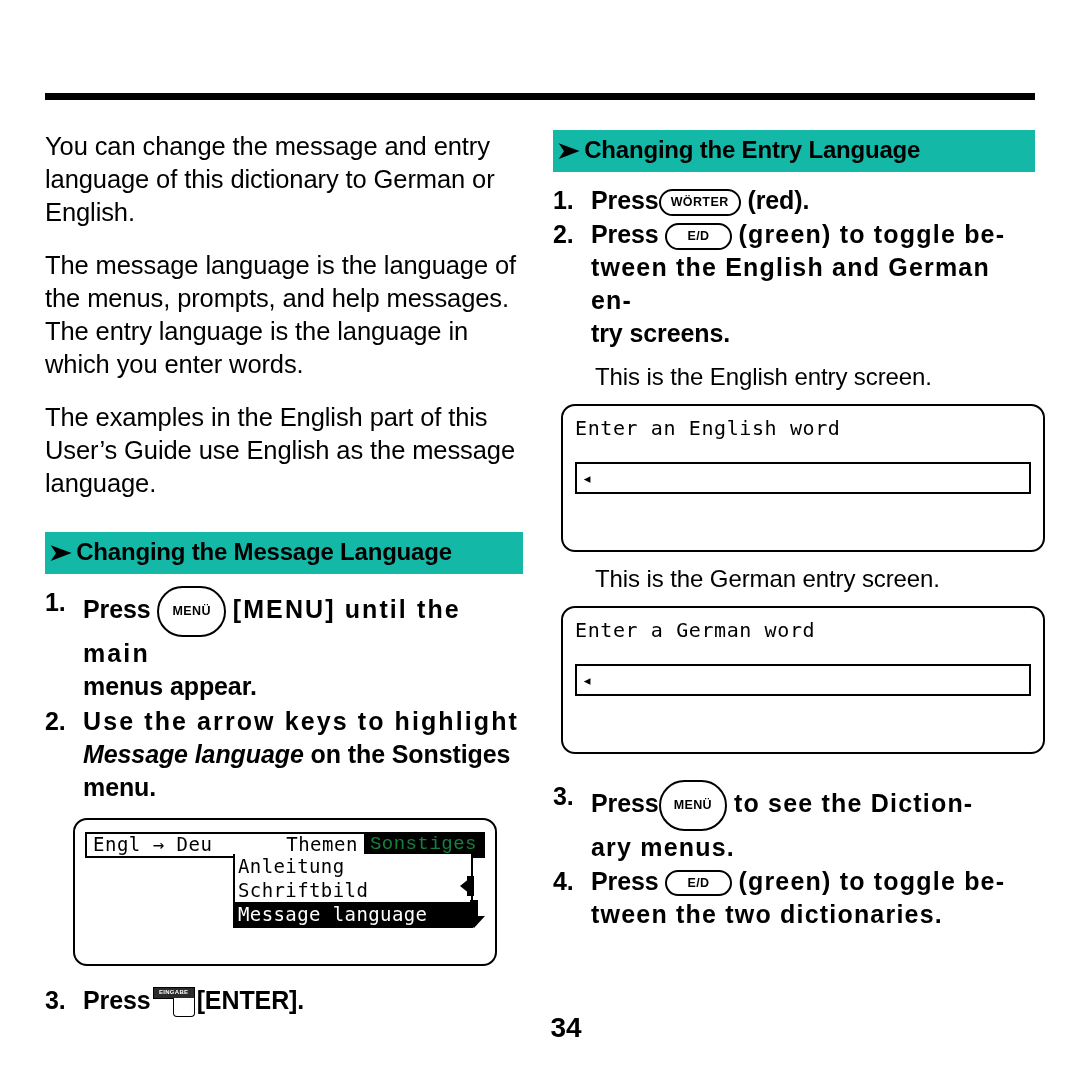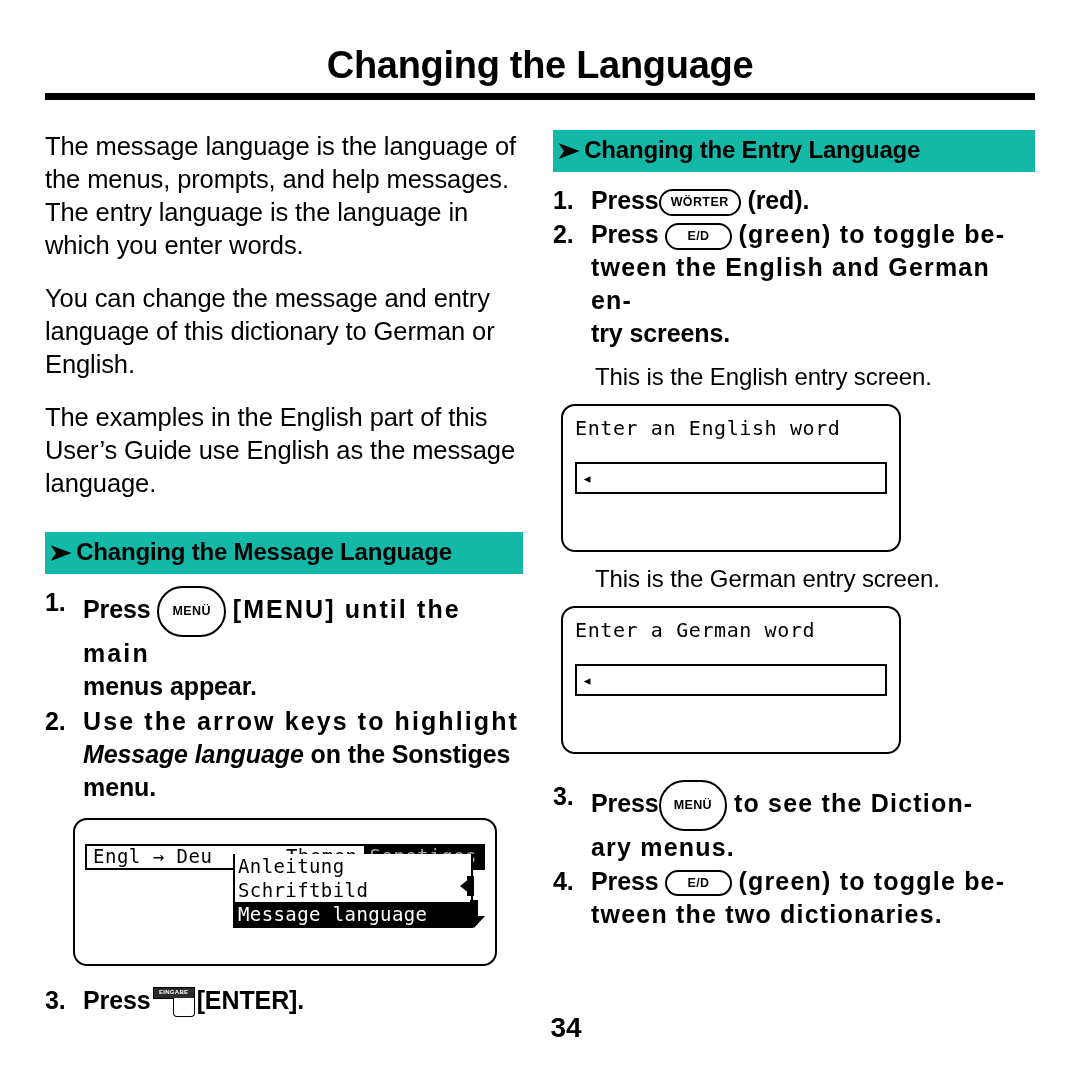--- a/index.html
+++ b/index.html
@@ -168,21 +168,21 @@
     background: #fff;
     position: relative;
     box-sizing: border-box;
   }
 
   
   .lcd-menu {
     width: 424px;
     height: 148px;
     margin: 14px 0 0 28px;
-    padding: 24px 10px 0 10px;
+    padding: 12px 10px 0 10px;
   }
   .menubar {
     display: flex;
     border: 2px solid #000;
     height: 26px;
     align-items: stretch;
     box-sizing: border-box;
   }
   .menubar .mi {
     display: flex;
@@ -190,22 +190,23 @@
     padding: 0 6px;
     font-family: "DejaVu Sans Mono", "Liberation Mono", monospace;
     font-size: 19px;
     line-height: 1;
     letter-spacing: 0.5px;
     white-space: pre;
   }
   .menubar .mi.grow { flex: 1 1 auto; }
   .menubar .mi.sel {
     background: #000;
-    color: #a3a3a3;
+    color: #15803d;
     font-weight: normal;
+    font-family: Liberation Mono, monospace;
   }
   .dropdown {
     position: absolute;
     left: 158px;
     top: 34px;
     width: 240px;
     border: 2px solid #000;
     border-top: none;
     box-sizing: border-box;
     background: #fff;
@@ -225,21 +226,21 @@
   .scroll-arrows {
     position: absolute;
     right: 8px;
     top: 52px;
     width: 30px;
     height: 62px;
   }
 
   
   .lcd-entry {
-    width: 340px;
+    width: 484px;
     height: 148px;
     margin: 12px 0 0 8px;
     padding: 10px 12px 8px 12px;
   }
   .lcd-entry .prompt {
     font-family: "DejaVu Sans Mono", "Liberation Mono", monospace;
     font-size: 20px;
     line-height: 24px;
     letter-spacing: 0.6px;
     white-space: pre;
@@ -279,27 +280,26 @@
     font-size: 28px;
     font-weight: bold;
     padding-left: 43px;
   }
 </style>
 </head>
 <body>
 
 <div class="page">
 
-  <div class="page-title">Changing the Language</div>
   <div class="title-rule"></div>
 
   <div class="col col-left">
 
+    <p class="body-para">You can change the message and entry language of this dictionary to German or English.</p>
     <p class="body-para">The message language is the language of the menus, prompts, and help messages. The entry language is the language in which you enter words.</p>
-    <p class="body-para">You can change the message and entry language of this dictionary to German or English.</p>
     <p class="body-para">The examples in the English part of this User’s Guide use English as the message language.</p>
 
     <div style="height:12px"></div>
 
     <div class="sec-head">
       <span class="arrow-glyph">➤</span><span>Changing the Message Language</span>
     </div>
 
     <ol class="steps" style="margin-top:12px">
 

